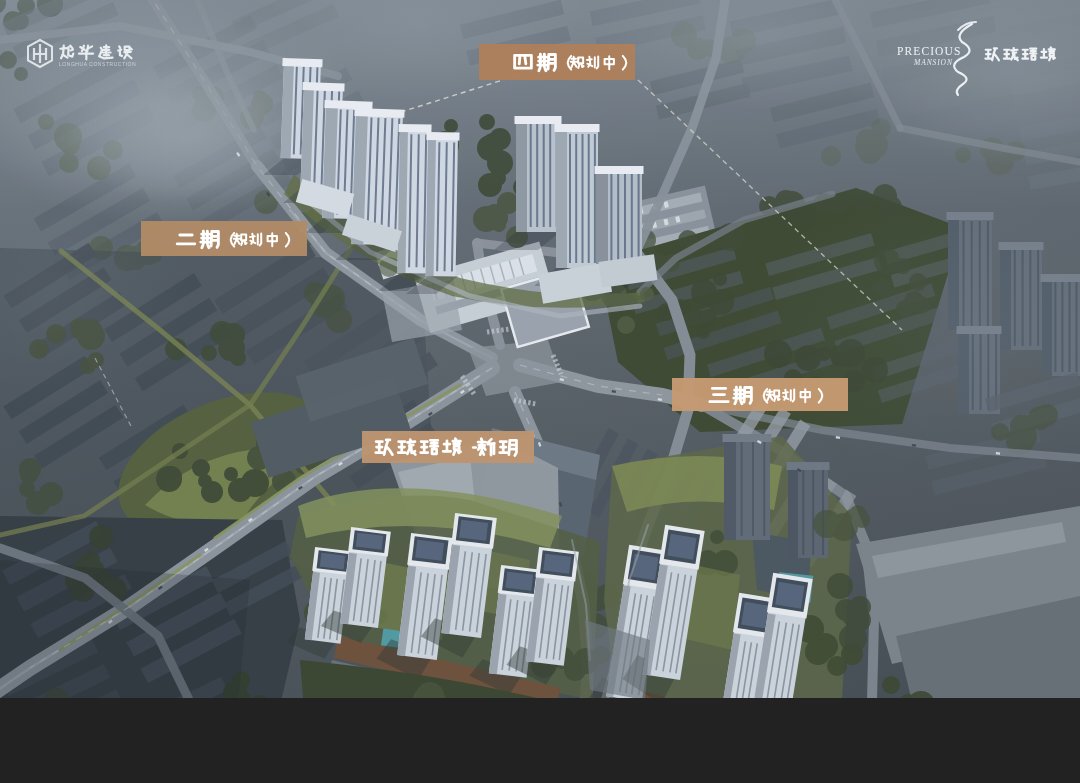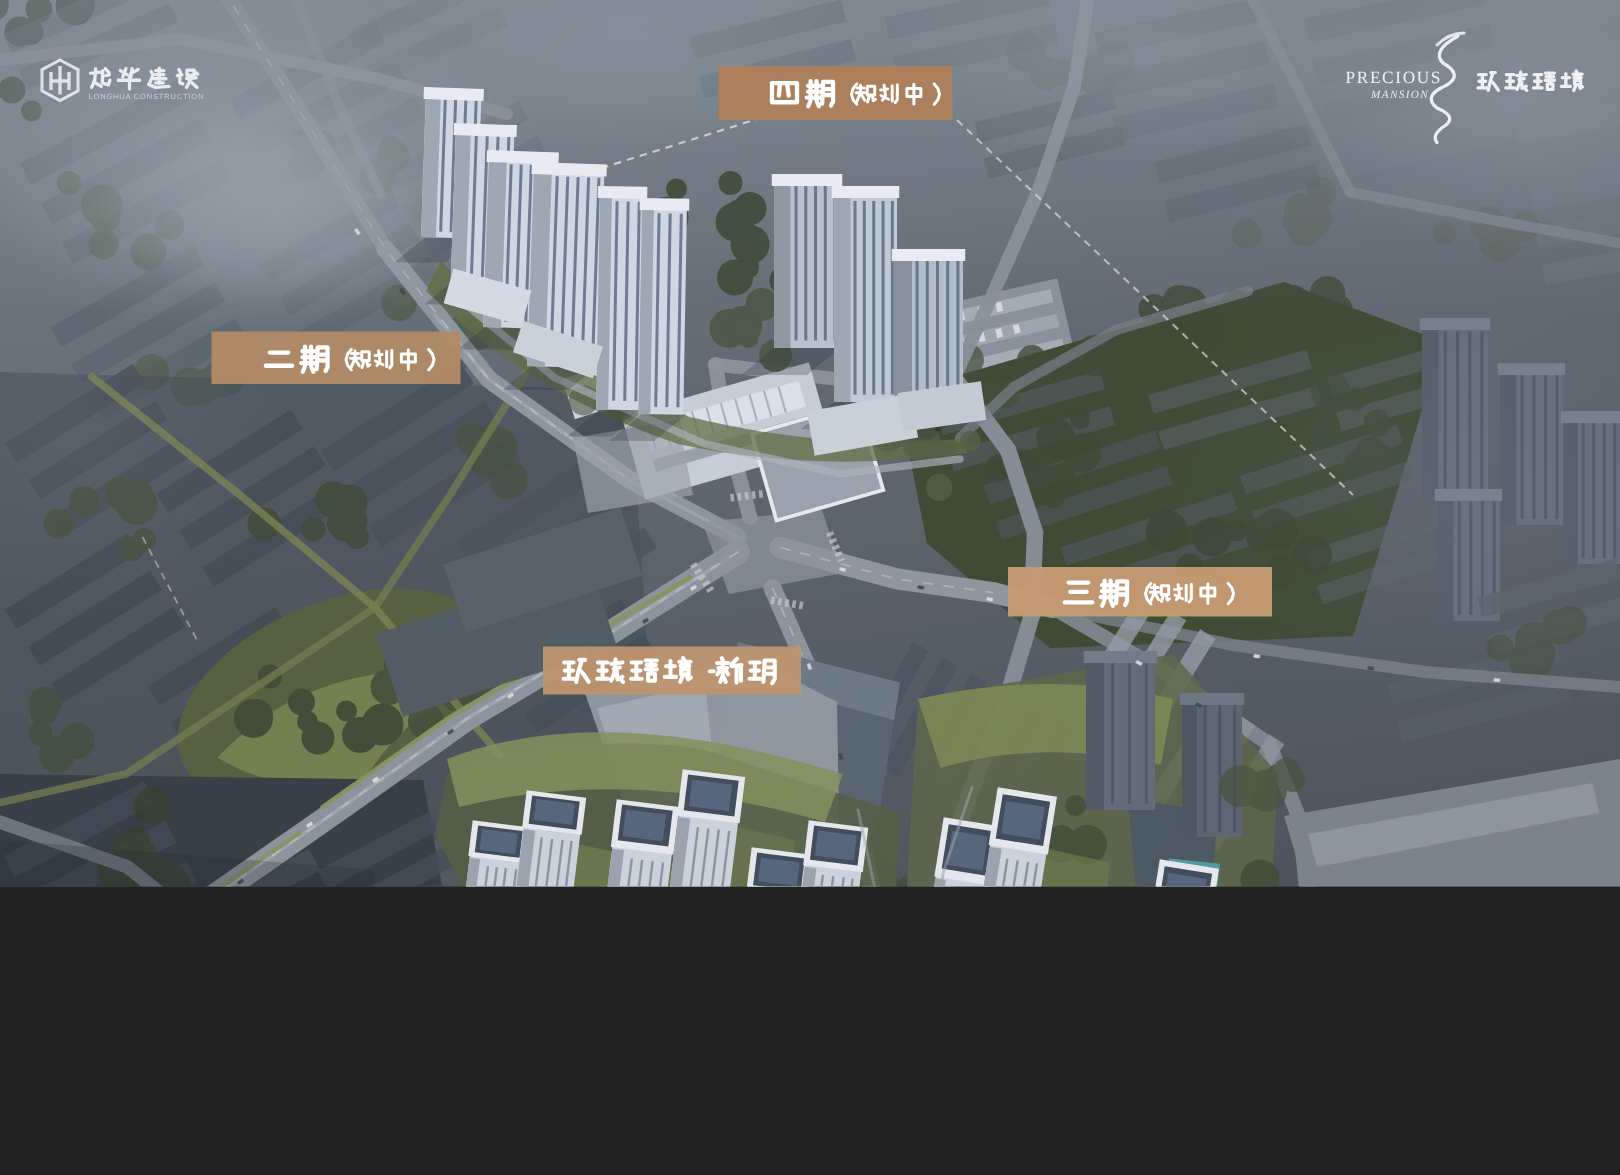--- a/index.html
+++ b/index.html
@@ -1,14 +1,14 @@
 <!DOCTYPE html>
 <html><head><meta charset="utf-8"><style>
 html,body{margin:0;padding:0;background:#222}
-.stage{position:relative;width:1080px;height:591px;overflow:hidden;font-family:"Liberation Sans",sans-serif}
+.stage{position:relative;width:1080px;height:698px;overflow:hidden;font-family:"Liberation Sans",sans-serif}
 </style></head><body>
 <div class="stage">
 <svg width="1080" height="783" viewBox="0 0 1080 783" xmlns="http://www.w3.org/2000/svg">
 <defs>
 <g id="c_er2">
           <path d="M22 32 L78 32M10 72 L90 72" fill="none" stroke="currentColor" stroke-width="9" stroke-linecap="round" stroke-linejoin="round"></path>
         </g>
 <g id="c_san">
           <path d="M20 20 L80 20M25 48 L75 48M8 80 L92 80" fill="none" stroke="currentColor" stroke-width="9" stroke-linecap="round" stroke-linejoin="round"></path>
         </g>

